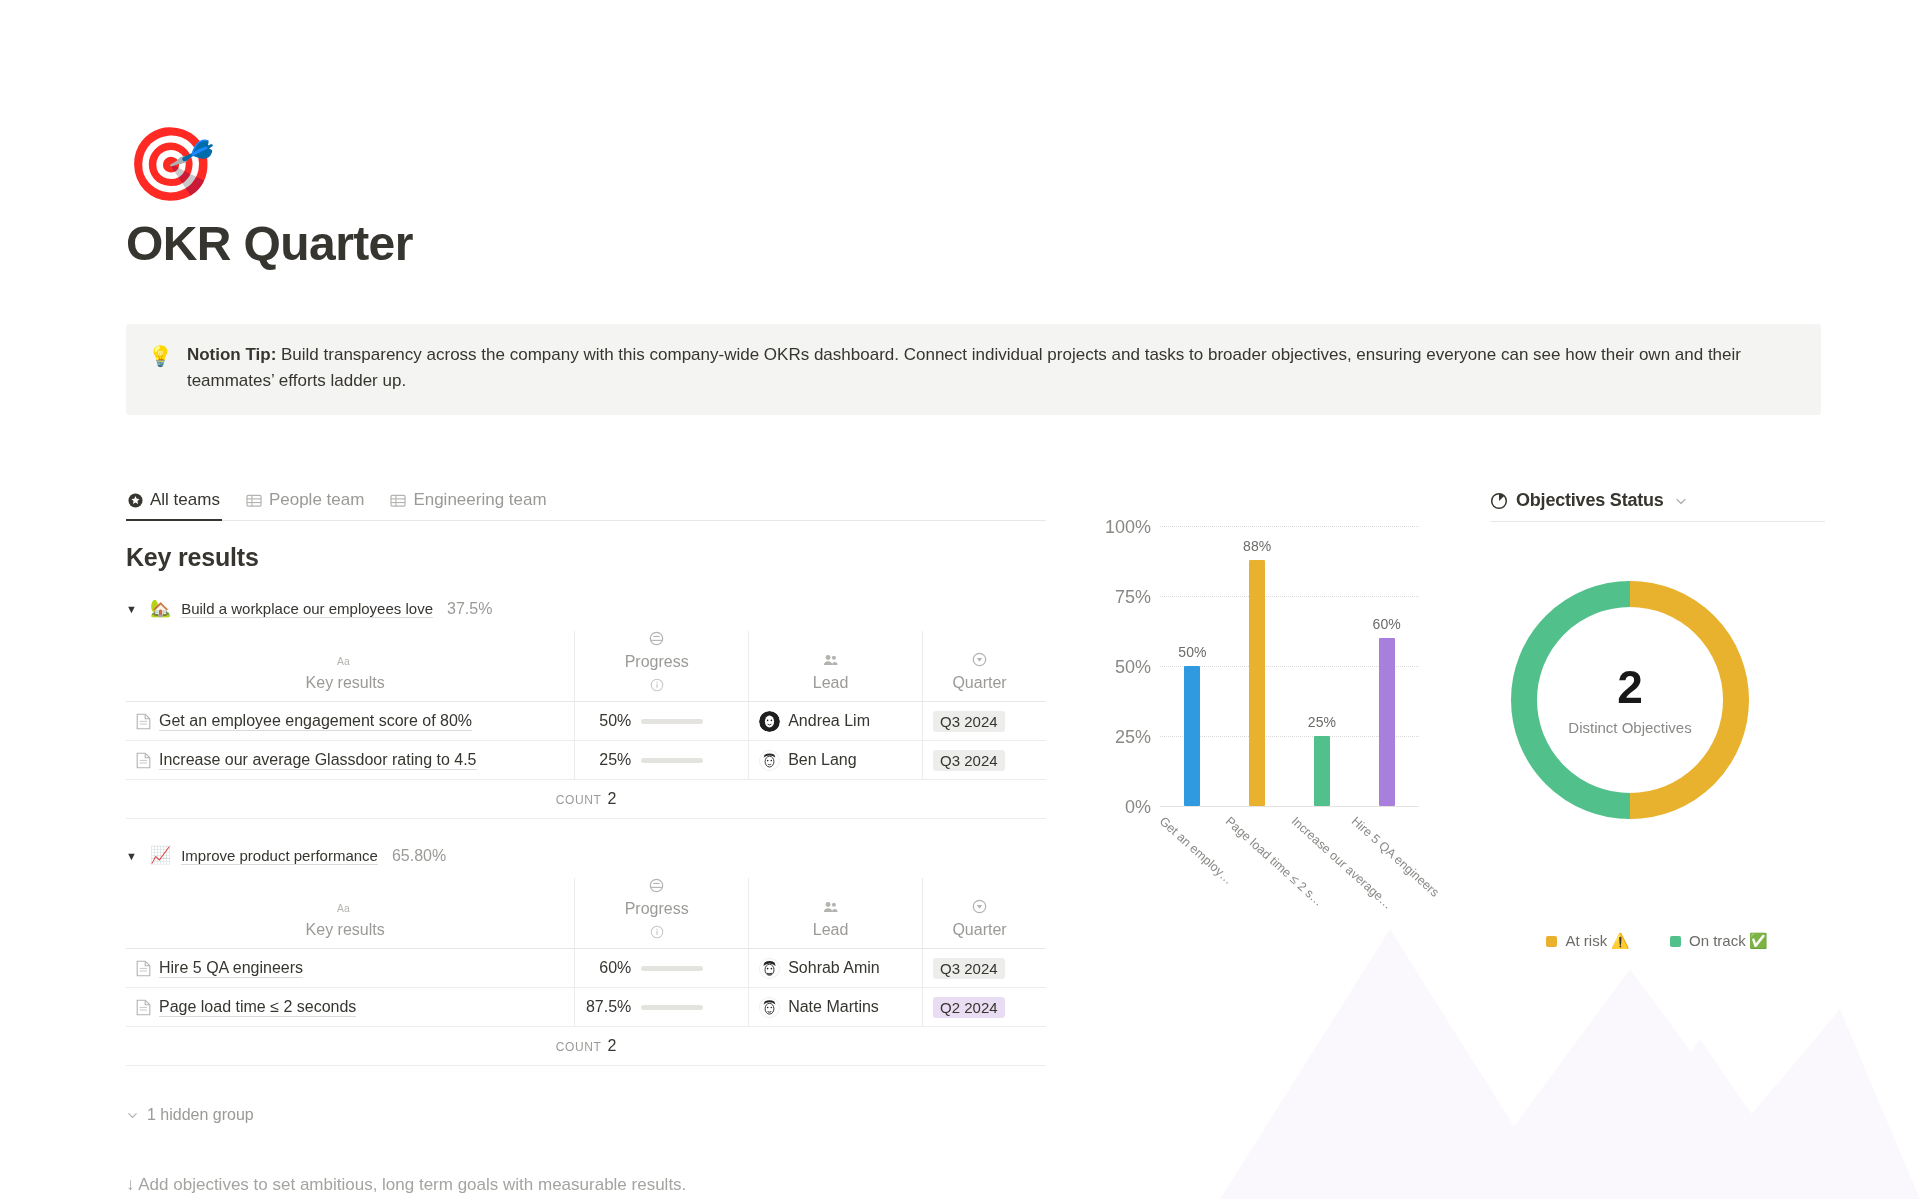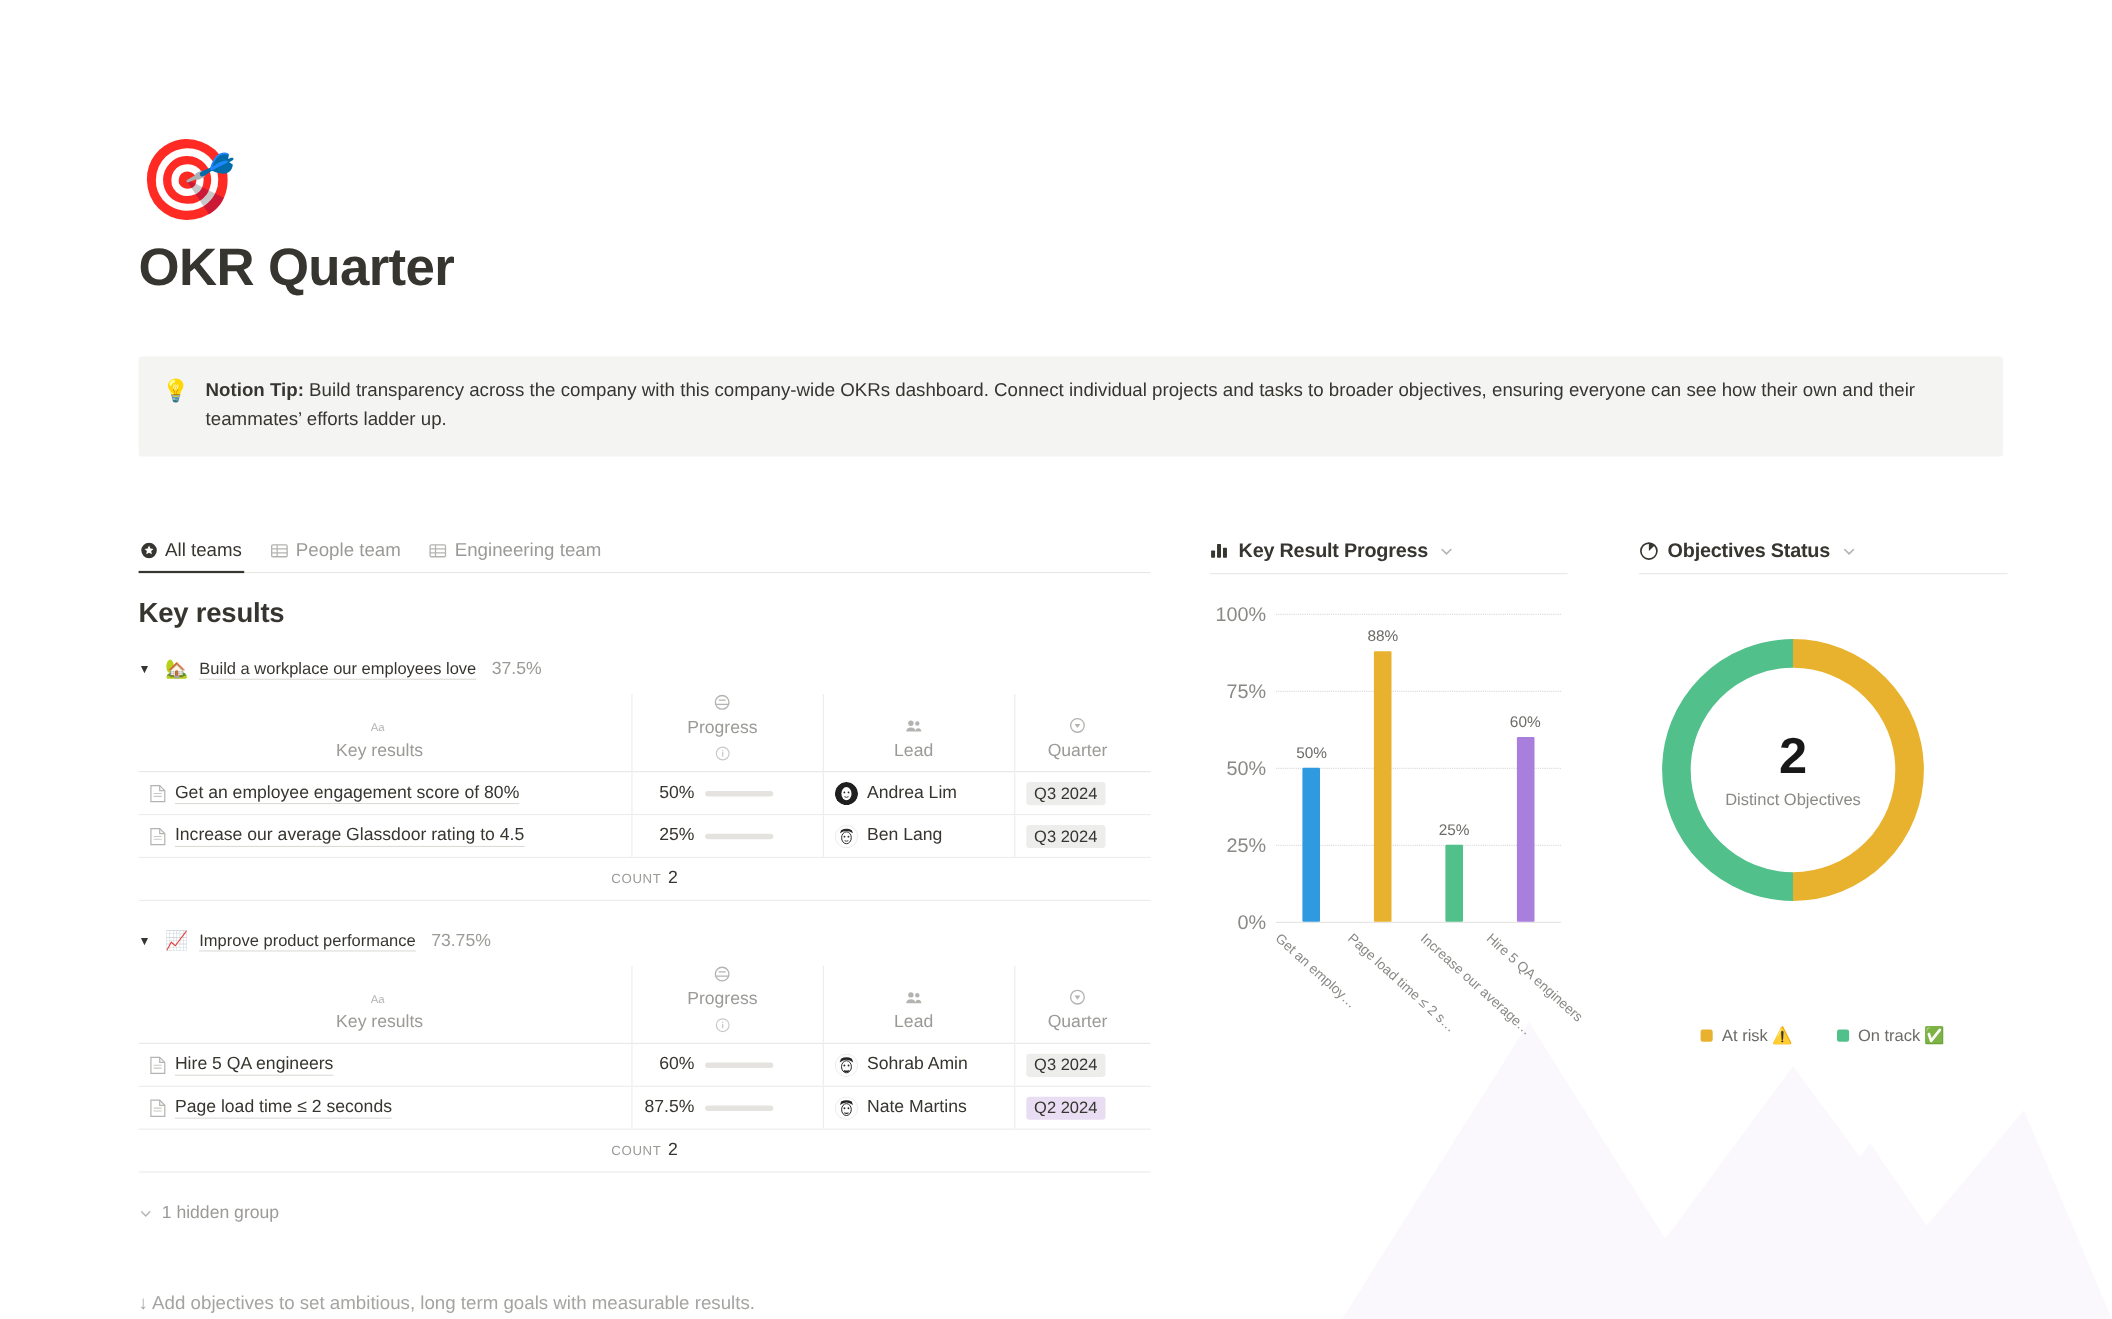--- a/index.html
+++ b/index.html
@@ -93,21 +93,21 @@
   .lead-wrap { display:flex; align-items:center; gap:8px; }
   .avatar { width:21px; height:21px; border-radius:50%; flex:0 0 auto; overflow:hidden; }
   .badge { display:inline-block; padding:2px 7px; border-radius:3px; font-size:15px; }
   .badge.gray { background:#ededec; color:#37352f; }
   .badge.purple { background:#e8ddf2; color:#37352f; }
   .count-row td { border-bottom:none; text-align:center; padding-top:12px; height:44px; }
   .count-label { font-size:12px; color:#9b9a97; letter-spacing:.6px; }
   .count-val { font-size:16px; color:#37352f; margin-left:6px; }
 
   .hidden-group {
-    display:flex; align-items:center; gap:8px; margin-top:28px;
+    display:flex; align-items:center; gap:8px; margin-top:40px;
     font-size:16px; color:#9b9a97; cursor:pointer;
   }
 
   .footer-note {
     position:absolute; left:126px; top:1175px;
     font-size:17px; color:#a5a4a1; white-space:nowrap;
   }
 
   
   .panel-head {
@@ -352,21 +352,21 @@
           </tr>
         </tbody>
       </table>
     </div>
 
     <div class="group">
       <div class="group-head">
         <span class="caret">▼</span>
         <span class="group-emoji">📈</span>
         <span class="group-name">Improve product performance</span>
-        <span class="group-pct">73.75%</span>
+        <span class="group-pct">65.80%</span>
       </div>
 
       <table class="kr">
         <thead>
           <tr>
             <th class="c-name">
               <span class="th-inner">
                 <svg width="16" height="12" viewBox="0 0 17 12">
                   <text x="0" y="10" font-family="Liberation Sans, sans-serif" font-size="11" fill="#b4b3b0">Aa</text>
                 </svg>
@@ -498,31 +498,20 @@
 
     <div class="hidden-group">
       <svg width="13" height="13" viewBox="0 0 14 14">
         <path d="M3 5l4 4 4-4" fill="none" stroke="#b4b3b0" stroke-width="1.4" stroke-linecap="round" stroke-linejoin="round"></path>
       </svg>
       <span>1 hidden group</span>
     </div>
   </div>
 
   <div class="col-mid">
-    <div class="panel-head">
-      <svg width="18" height="17" viewBox="0 0 18 17">
-        <rect x="1" y="8.5" width="3.6" height="6.5" rx=".6" fill="#37352f"></rect>
-        <rect x="6.4" y="2.5" width="3.6" height="12.5" rx=".6" fill="#37352f"></rect>
-        <rect x="11.8" y="6" width="3.6" height="9" rx=".6" fill="#37352f"></rect>
-      </svg>
-      <span class="panel-title">Key Result Progress</span>
-      <svg class="chev" width="14" height="14" viewBox="0 0 14 14">
-        <path d="M3 5.5l4 4 4-4" fill="none" stroke="#b4b3b0" stroke-width="1.4" stroke-linecap="round" stroke-linejoin="round"></path>
-      </svg>
-    </div>
 
     <div class="barchart">
       <div class="bc-plot">
         <div class="gridline" style="top:0%">
             <span class="ytick">100%</span>
           </div>
         <div class="gridline" style="top:25%">
             <span class="ytick">75%</span>
           </div>
         <div class="gridline" style="top:50%">

